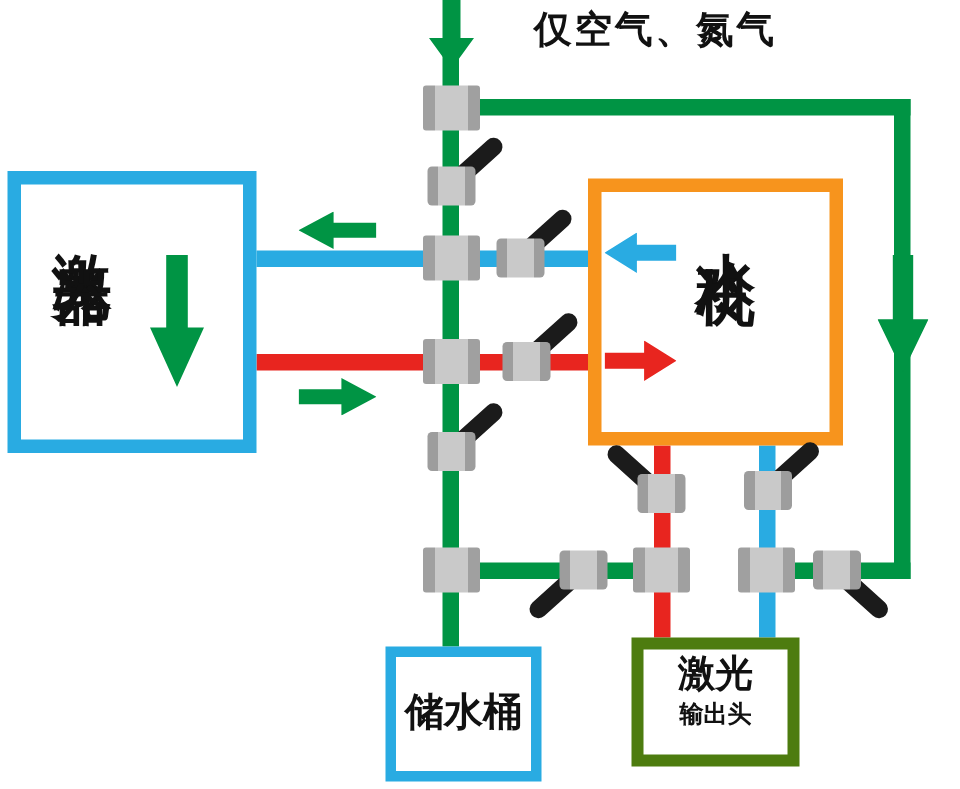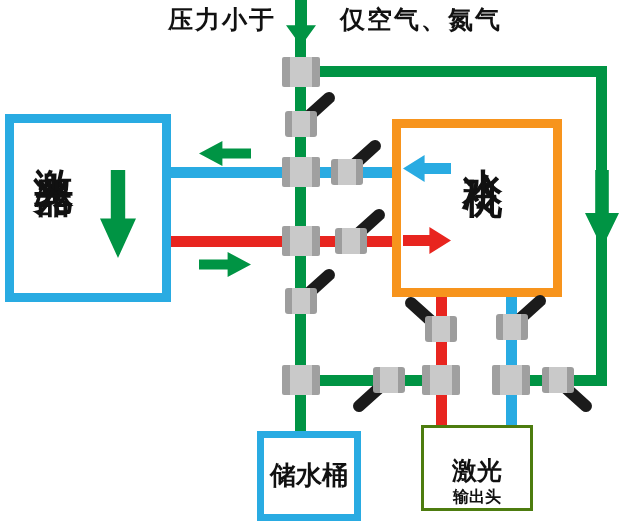--- a/index.html
+++ b/index.html
@@ -31,22 +31,22 @@
            background:linear-gradient(90deg,#9d9d9d 0 7px,#c9c9c9 7px 25px,#9d9d9d 25px); }
   .handle { position:absolute; z-index:1; left:15px; top:7px; width:45px; height:12px;
             background:#1b1b1b; border-radius:7px; transform-origin:0 50%; }
 
   
   .box { position:absolute; z-index:2; background:#ffffff; }
   .box-laser   { left:5px;   top:114px; width:166px; height:188px; border:9px solid #29abe2; }
   .box-chiller { left:392px; top:119px; width:170px; height:178px; border:9px solid #f7941d; }
   .box-tank    { left:257px; top:431px; width:104px; height:90px;  border:7px solid #29abe2;
                  display:flex; align-items:center; justify-content:center; }
-  .box-output  { left:421px; top:425px; width:112px; height:86px;  border:3px solid #4d7c0f;
-                 display:flex; flex-direction:column; align-items:center; justify-content:flex-end; }
+  .box-output  { left:421px; top:425px; width:112px; height:86px;  border:8px solid #4d7c0f;
+                 display:flex; flex-direction:column; align-items:center; justify-content:flex-start; }
 
   .vtext { position:absolute; writing-mode:vertical-rl; text-orientation:upright;
            font-size:40px; font-weight:600; color:#111; letter-spacing:5px; line-height:1; }
   .btext { font-size:26px; font-weight:600; color:#111; line-height:1.3; white-space:nowrap; }
 
   
   .label { position:absolute; z-index:6; font-size:25px; font-weight:600; color:#111;
            letter-spacing:2px; white-space:nowrap; }
 </style>
 </head>
@@ -122,16 +122,15 @@
 
   <div class="box box-tank">
     <div class="btext">储水桶</div>
   </div>
 
   <div class="box box-output">
     <div class="btext" style="font-size:25px;">激光</div>
     <div class="btext" style="font-size:16px;">输出头</div>
   </div>
 
-  <div class="label" style="left:168px;top:3px;">压力小于</div>
-  <div class="label" style="left:340px;top:3px;">仅空气、氮气</div>
+  <div class="label" style="left:356px;top:3px;">仅空气、氮气</div>
 
 </div>
 
 </body></html>

